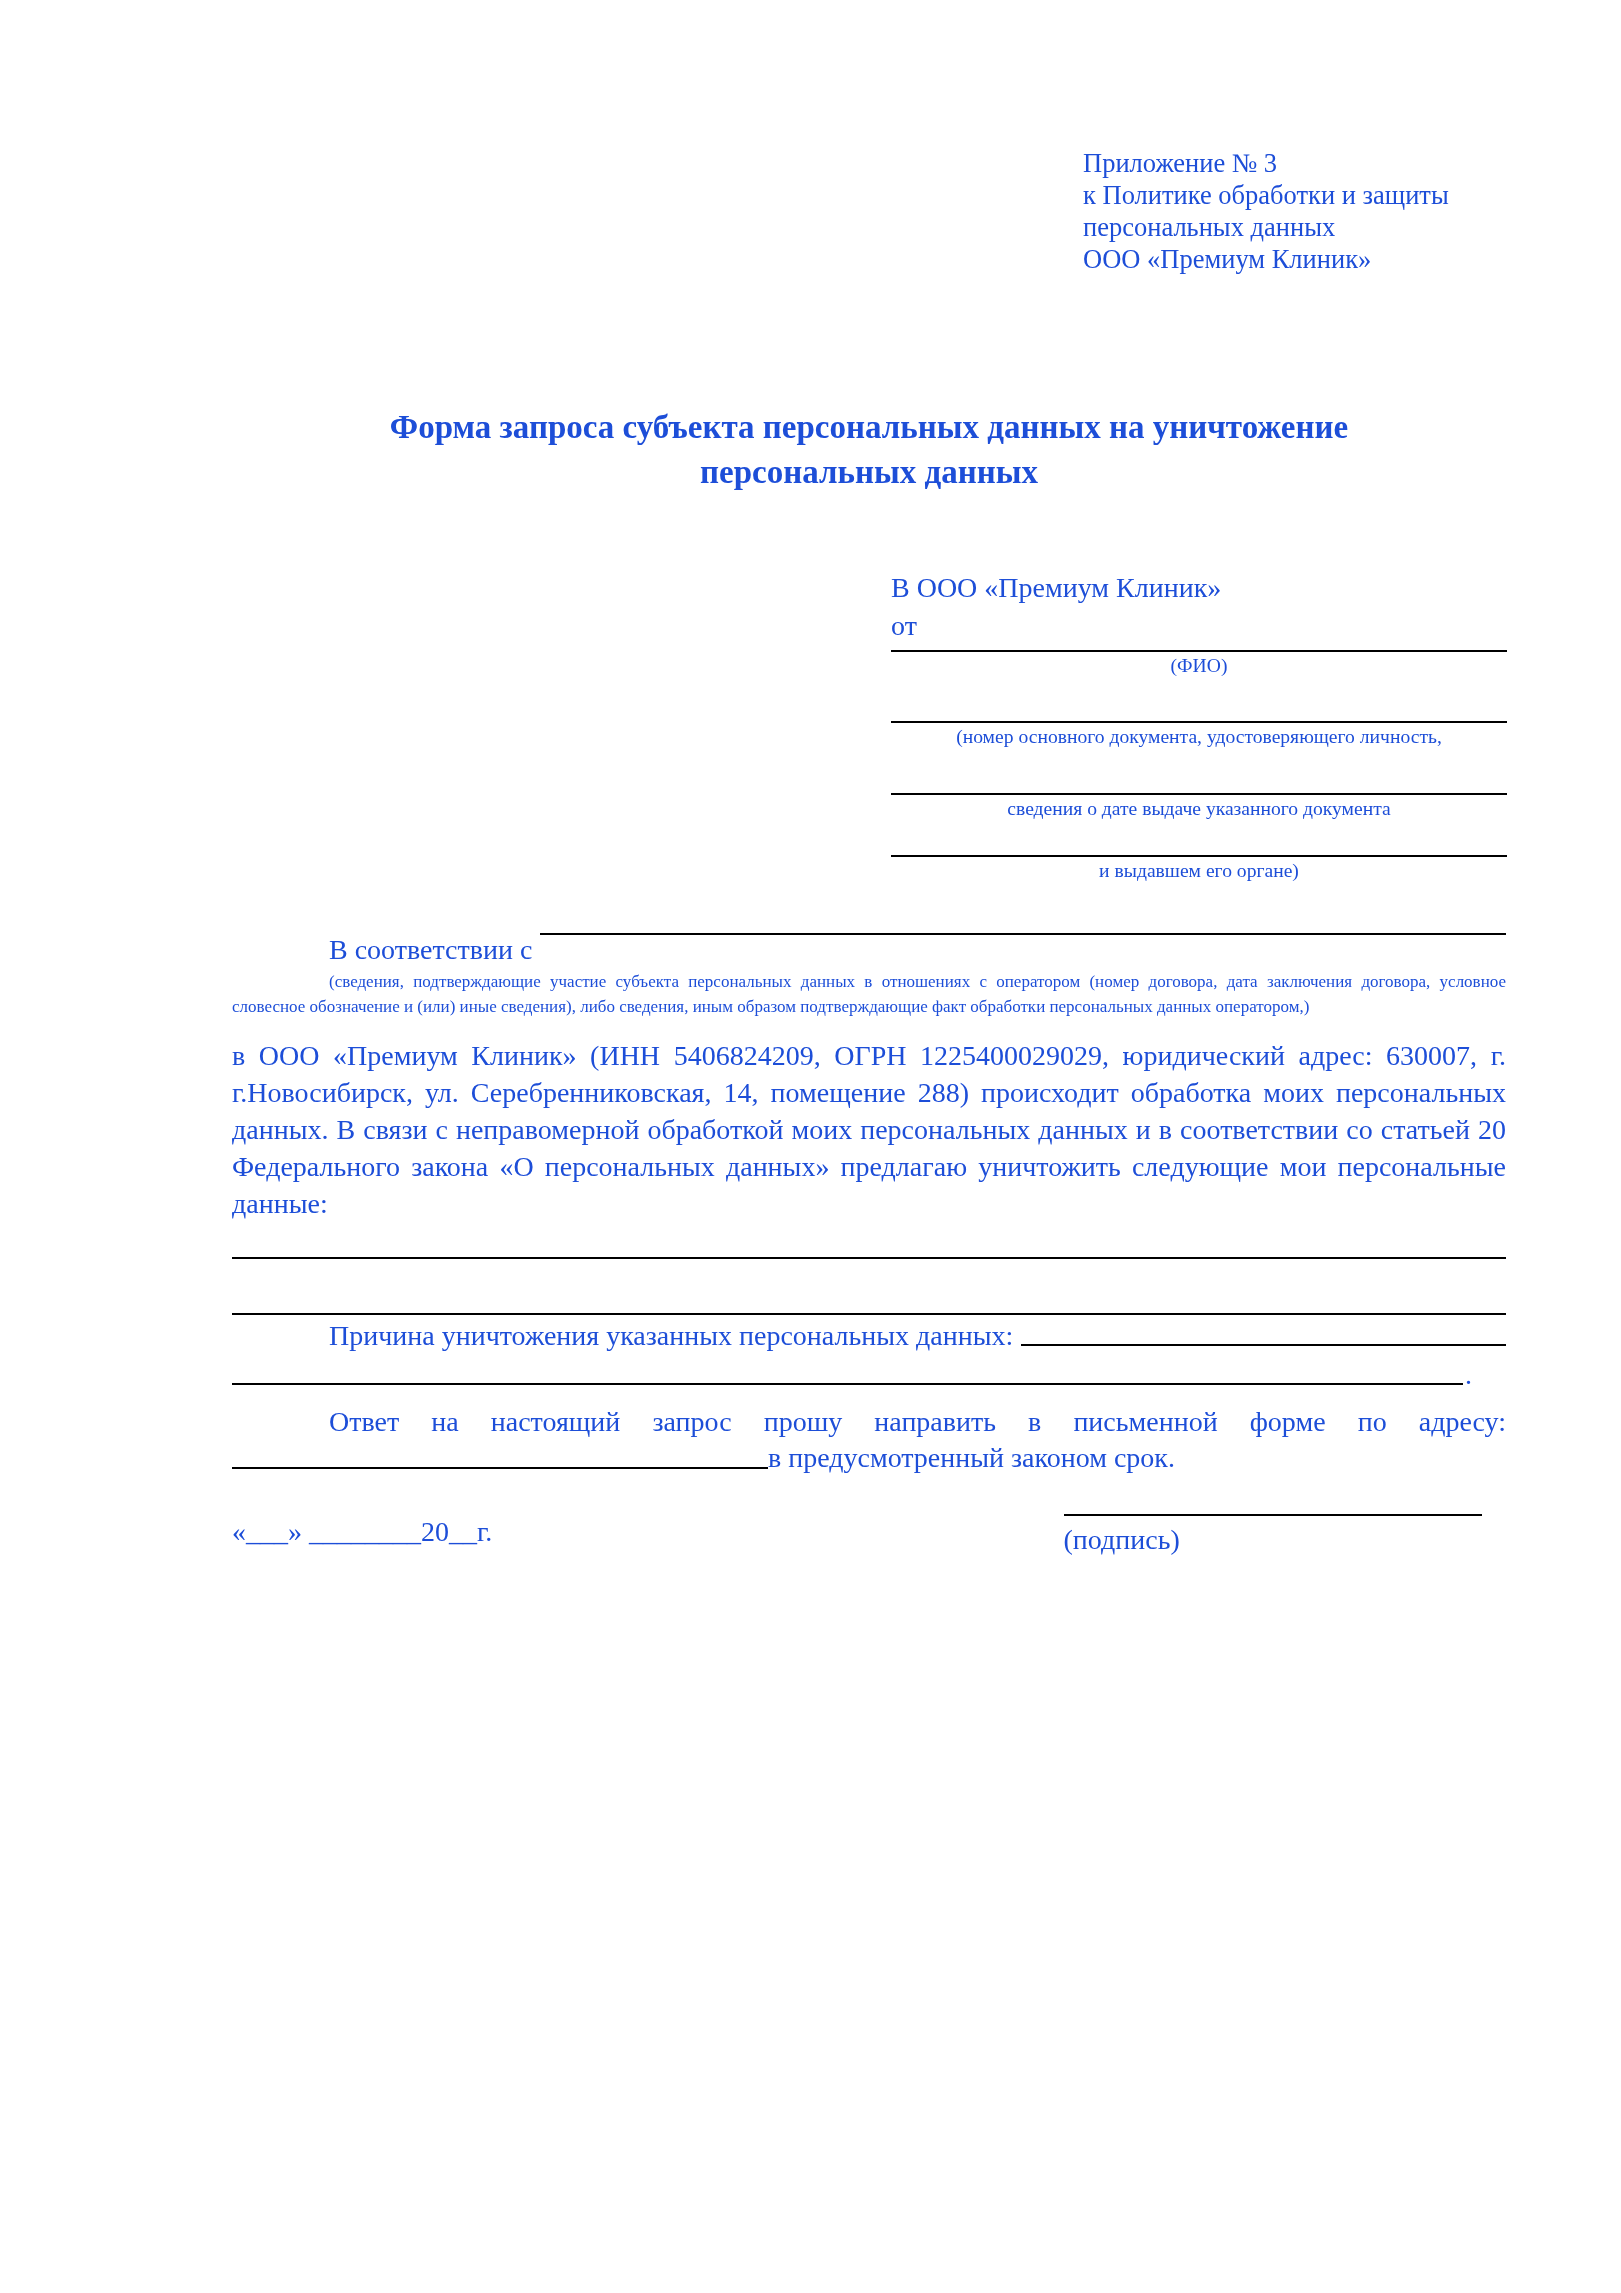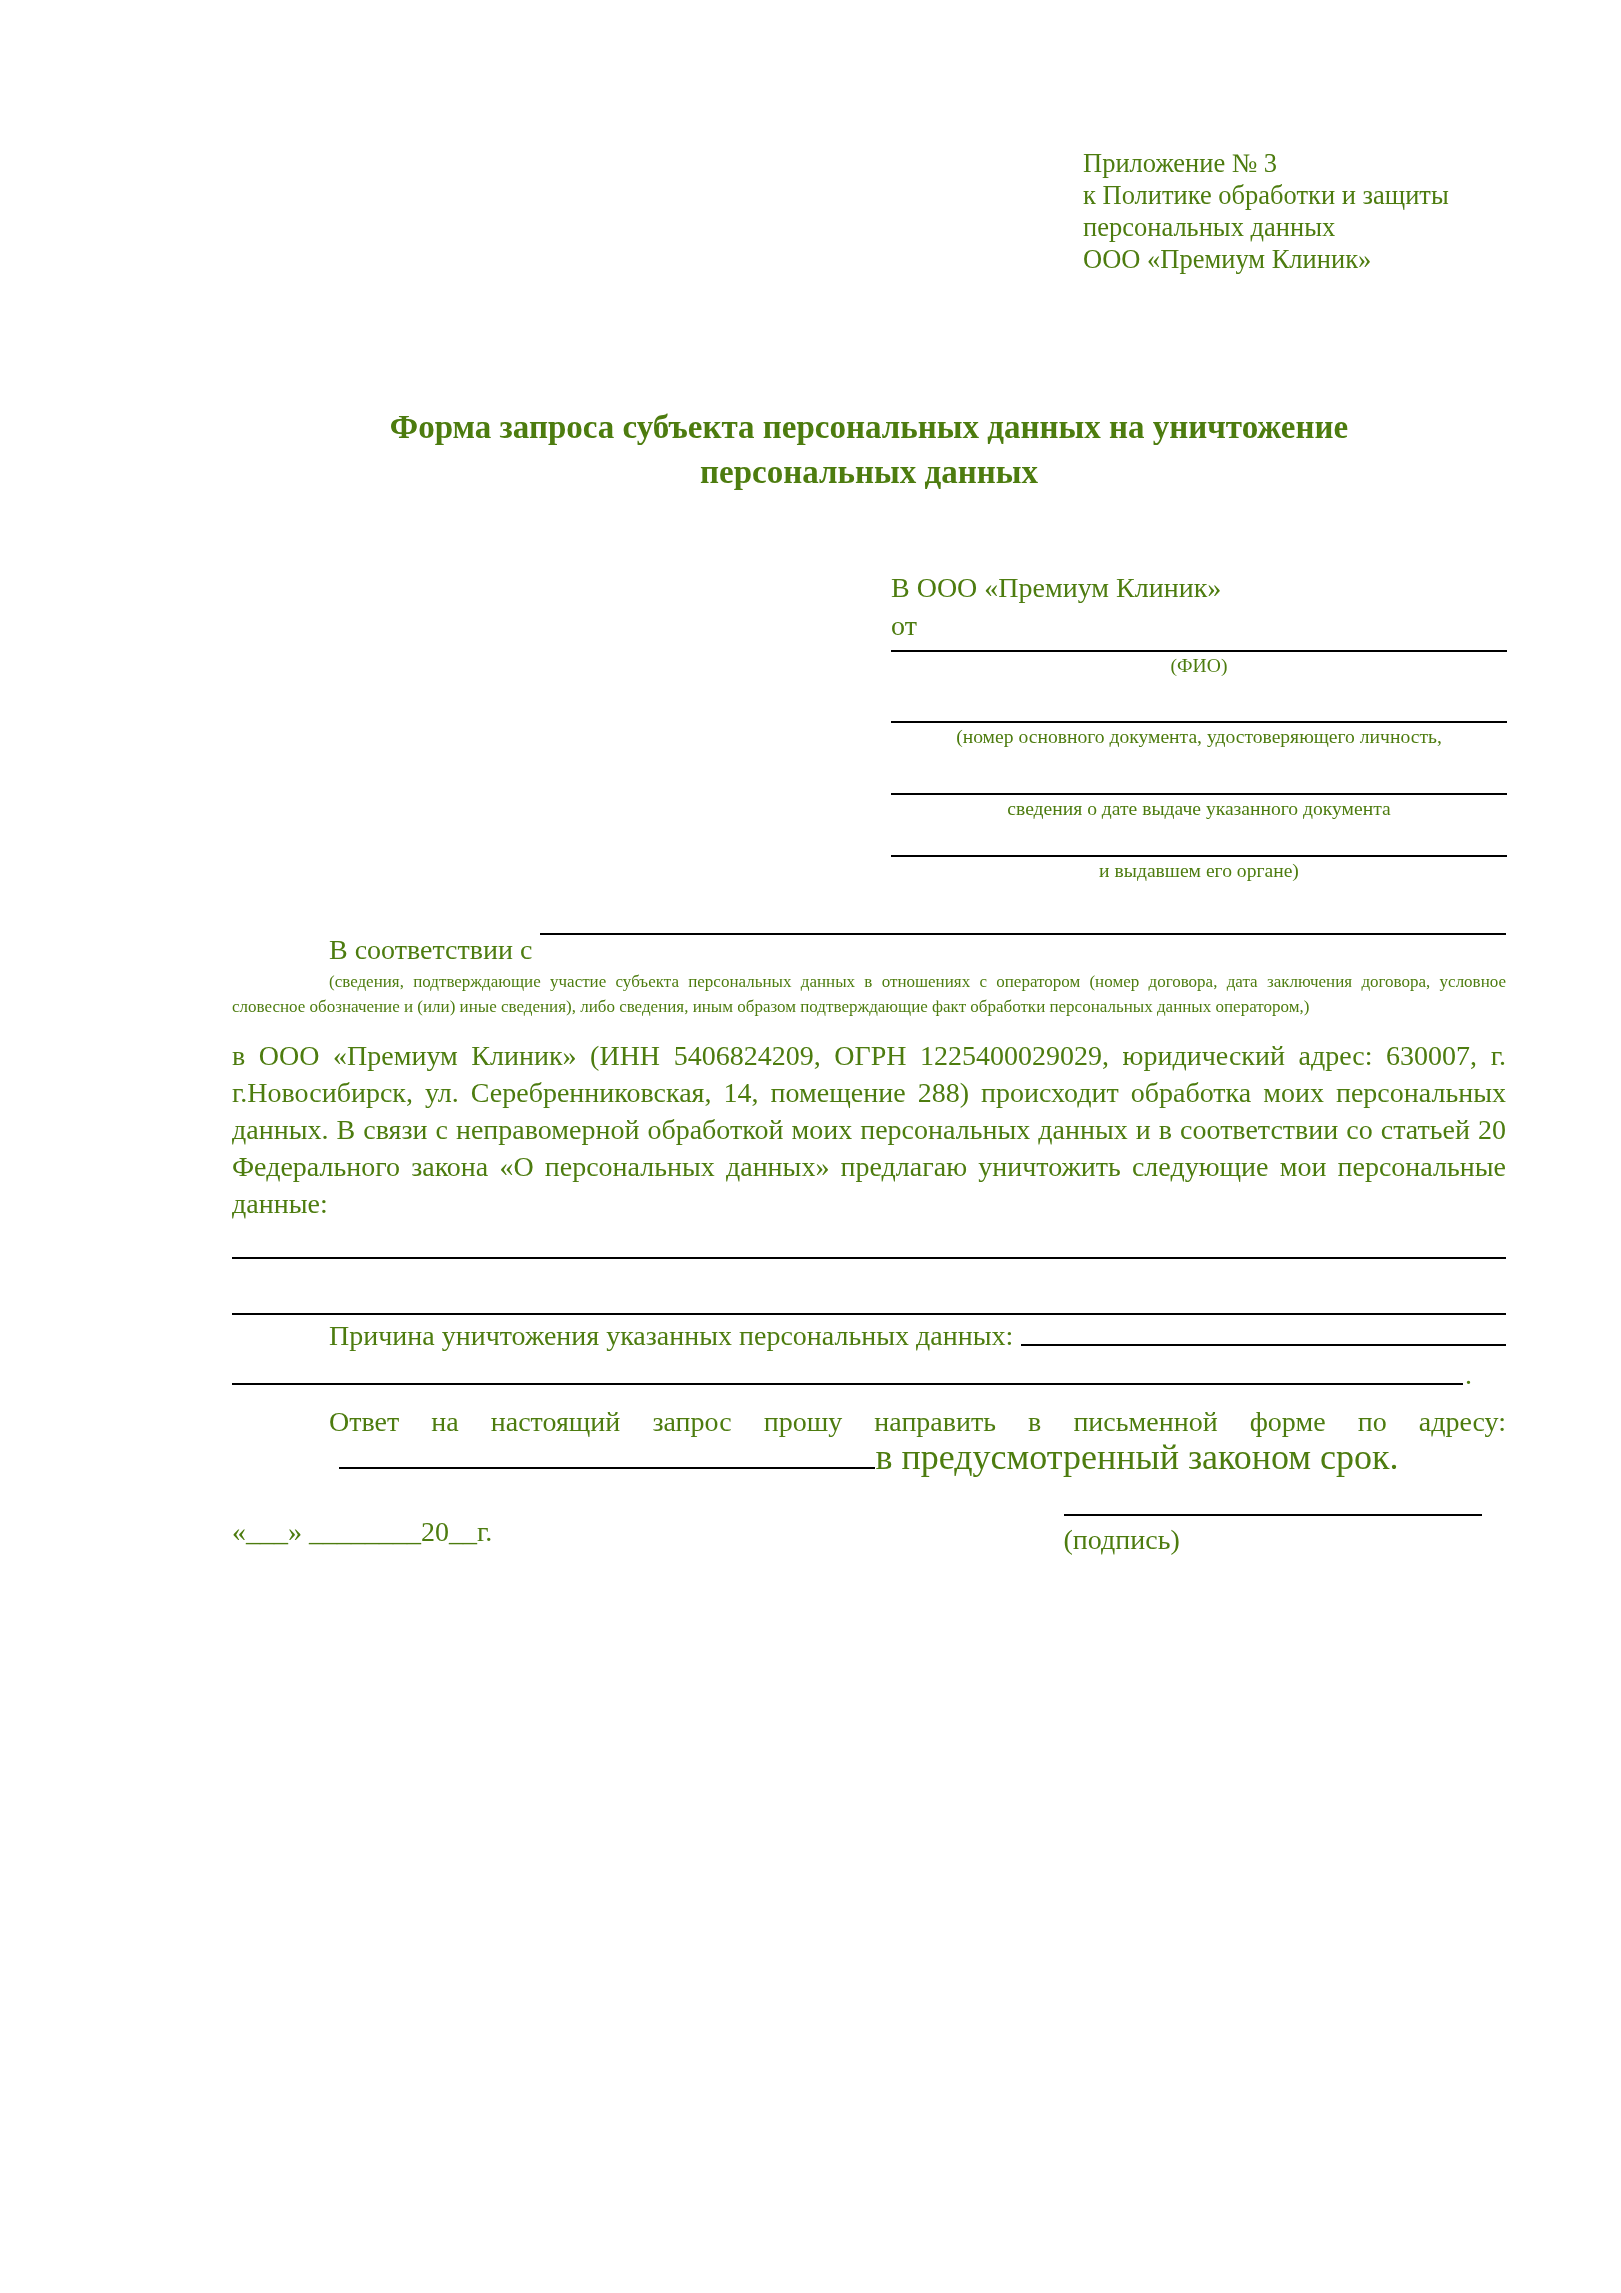--- a/index.html
+++ b/index.html
@@ -2,21 +2,21 @@
 <html><head>
 <meta charset="utf-8">
 <style>
   html, body { margin: 0; padding: 0; background: #ffffff; }
   .page {
     position: relative;
     width: 1621px;
     height: 2294px;
     margin: 0 auto;
     background: #ffffff;
-    color: #4d7c0f;
+    color: #1d4ed8;
     font-family: "Liberation Serif", "DejaVu Serif", serif;
     box-sizing: border-box;
     padding: 147px 115px 0 232px;
     overflow: hidden;
   }
 
   
   .appendix { margin-left: 851px; font-size: 26.5px; line-height: 32px; }
 
   
@@ -69,21 +69,21 @@
   .reason-row-2 .period { padding-left: 2px; }
 
   .answer-line1 {
     margin-top: 11.8px;
     font-size: 28px;
     line-height: 37px;
     text-indent: 97px;
     text-align: justify;
     text-align-last: justify;
   }
-  .answer-line2 { display: flex; align-items: stretch; font-size: 36px; line-height: 35px; justify-content: center; }
+  .answer-line2 { display: flex; align-items: stretch; font-size: 28px; line-height: 35px; }
   .answer-line2 .blank-address { width: 536px; border-bottom: 2.9px solid #000; margin-bottom: 5.9px; }
 
   .signature-row { display: flex; justify-content: space-between; align-items: stretch; margin-top: 39px; font-size: 28px; line-height: 35px; }
   .signature-row .right-group { display: flex; align-items: stretch; margin-right: 24.5px; flex-direction: column; }
   .signature-row .blank-sign { width: 418px; border-bottom: 2.9px solid #000; margin-bottom: 5.9px; }
 </style>
 </head>
 <body>
 
 <div class="page">

